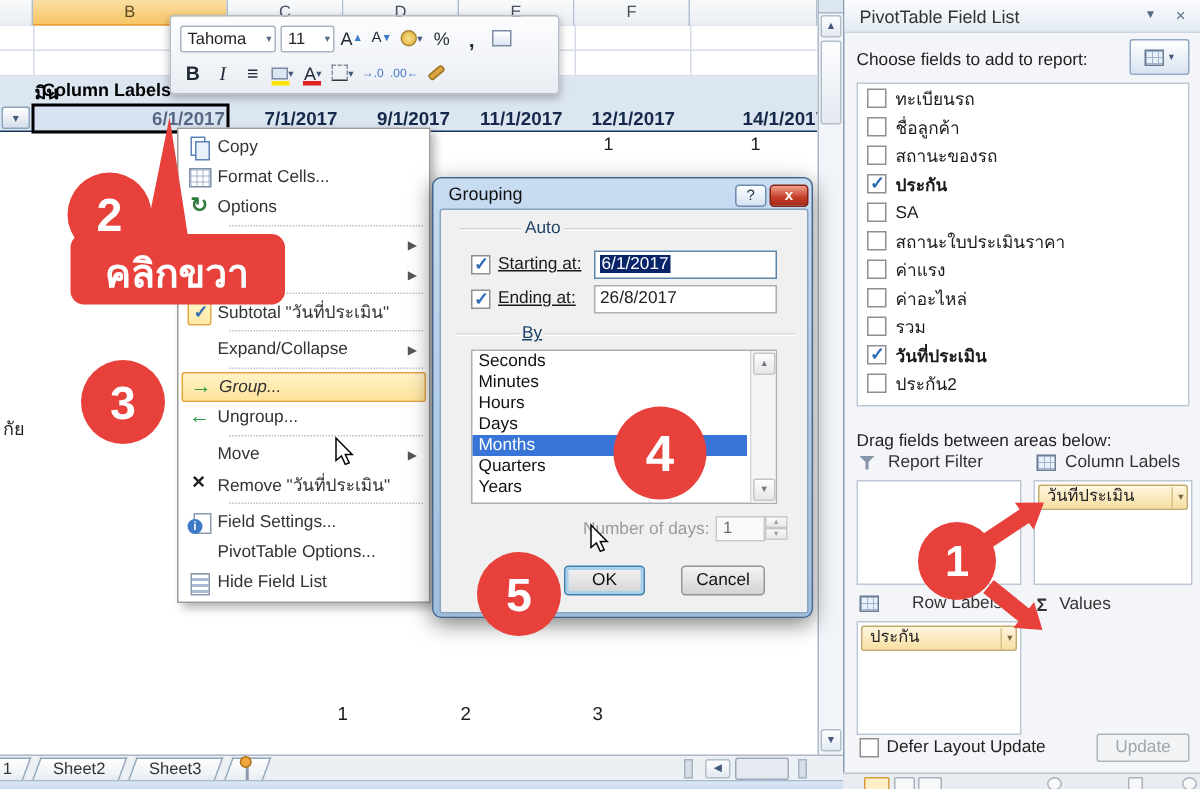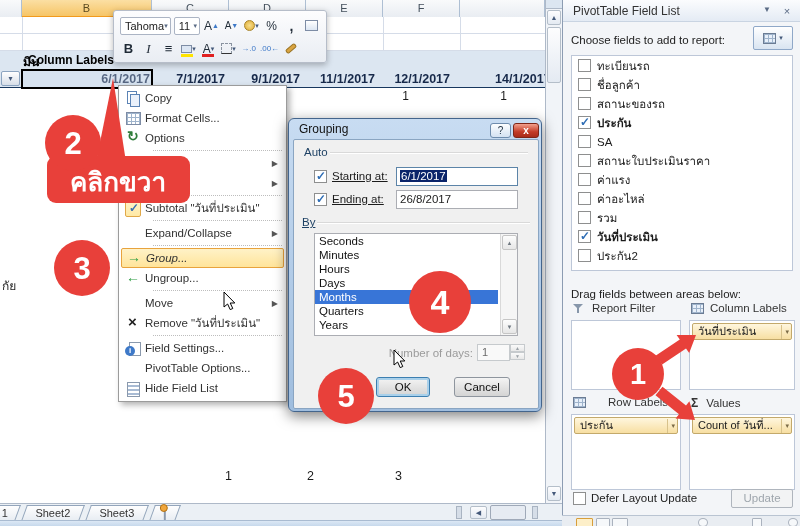--- a/index.html
+++ b/index.html
@@ -16,21 +16,21 @@
   .gline-h { position:absolute; left:0; width:545px; height:1px; background:#D5DCE8; }
   #pivot-band { position:absolute; left:0; top:51px; width:545px; height:37px; background:#DCE6F1; border-bottom:1px solid #17375E; }
   .pvt-label { position:absolute; font-weight:bold; font-size:12px; color:#000; }
   .pvt-date { position:absolute; top:70px; height:18px; line-height:18px; font-weight:bold; font-size:12.5px; color:#17294A; text-align:right; white-space:nowrap; }
   .cnt { position:absolute; font-size:12px; color:#1B1B1B; text-align:right; }
   #filter-btn { position:absolute; left:1px; top:71px; width:19px; height:15px; background:linear-gradient(#FFFFFF,#D7DEE8); border:1px solid #8CA4C0; border-radius:2px; font-size:8px; color:#44597A; text-align:center; line-height:13px; }
   #sel-cell { position:absolute; left:21px; top:69px; width:132px; height:20px; border:2px solid #000; background:rgba(205,221,238,.35); }
   #sel-handle { position:absolute; left:149px; top:86px; width:5px; height:5px; background:#000; border:1px solid #fff; }
 
   
-  #mini-toolbar { position:absolute; left:113px; top:10px; width:214px; height:53px; background:linear-gradient(#FDFDFE,#E9EDF3); border:1px solid #B6BDC9; border-radius:3px; box-shadow:0 2px 6px rgba(0,0,0,.28); z-index:6; padding:3px 6px; }
+  #mini-toolbar { position:absolute; left:113px; top:10px; width:260px; height:53px; background:linear-gradient(#FDFDFE,#E9EDF3); border:1px solid #B6BDC9; border-radius:3px; box-shadow:0 2px 6px rgba(0,0,0,.28); z-index:6; padding:3px 6px; }
   .tb-row { display:flex; align-items:center; gap:3px; height:23px; }
   .combo { background:#fff; border:1px solid #ABB4C4; border-radius:2px; height:18px; display:flex; align-items:center; justify-content:space-between; padding:0 2px 0 4px; font-size:11px; color:#222; }
   .combo .dd { font-size:7px; color:#5A6B85; }
   .tbtn { height:18px; min-width:17px; display:flex; align-items:center; justify-content:center; border-radius:2px; position:relative; font-size:12px; color:#1F2A36; }
   .tbtn sup { font-size:7px; line-height:0; }
   .bar-under { position:absolute; left:2px; bottom:1px; width:12px; height:3px; }
   .coin { width:11px; height:11px; border-radius:50%; background:radial-gradient(#F7DF8F,#E0AC33); border:1px solid #A8842B; }
   .boxicon { width:13px; height:11px; border:1px solid #7D8CA5; background:linear-gradient(#FFF,#DCE6F3); }
   .brush { width:12px; height:5px; background:#D9A441; border:1px solid #9A7322; border-radius:2px; transform:rotate(-40deg); }
 
@@ -58,21 +58,21 @@
 
   
   #dialog { position:absolute; left:288px; top:118px; width:254px; height:294px; z-index:8;
     background:linear-gradient(#C8DCF2,#9FBDDE); border:1px solid #44658C; border-radius:6px; box-shadow:0 4px 14px rgba(0,0,0,.5); }
   #dlg-title { position:absolute; left:10px; top:3px; font-size:12px; color:#111; }
   .winbtn { position:absolute; top:4px; height:15px; border-radius:3px; text-align:center; font-size:10px; line-height:14px; }
   #dlg-help { left:201px; width:21px; background:linear-gradient(#FDFEFF,#D4E2F2); border:1px solid #6E8CAD; color:#234; }
   #dlg-close { left:224px; width:26px; background:linear-gradient(#F2A08D,#C33B27 60%,#A92C1A); border:1px solid #7E2517; color:#fff; font-weight:bold; }
   #dlg-body { position:absolute; left:4px; top:20px; width:246px; height:270px; background:#F0F0F0; border:1px solid #8AA5C2; border-radius:2px; }
   .grp-line { position:absolute; height:1px; background:#D9D9D9; box-shadow:0 1px 0 #FFF; }
-  .grp-cap { position:absolute; font-size:11.5px; color:#1E4164; background:#F0F0F0; padding:0 2px; }
+  .grp-cap { position:absolute; font-size:11.5px; color:#1E4164; background:#F0F0F0; padding:0 2px;margin-left:46px; }
   .wcb { position:absolute; width:13px; height:13px; background:#fff; border:1px solid #8E8F8F; }
   .wcb.checked::after { content:"\2713"; position:absolute; left:1px; top:-2px; font-size:12px; font-weight:bold; color:#2E6DB5; }
   .dlg-lbl { position:absolute; font-size:11.5px; color:#1B1B1B; }
   .dlg-box { position:absolute; background:#fff; border:1px solid #ABADB3; font-size:11.5px; line-height:17px; padding-left:3px; }
   .selhl { background:#0A246A; color:#fff; padding:0 1px; }
   #by-list { position:absolute; left:22px; top:113px; width:204px; height:103px; background:#fff; border:1px solid #ABADB3; }
   .by-opt { height:14px; line-height:14px; padding-left:4px; font-size:11.5px; color:#111; width:183px; }
   .by-opt.sel { background:#3875D7; color:#fff; }
   #by-scroll { position:absolute; right:0; top:0; width:17px; height:101px; background:#F5F5F5; border-left:1px solid #D9D9D9; }
   .sbtn { position:absolute; left:1px; width:15px; height:15px; background:linear-gradient(#FDFDFD,#E6E6E6); border:1px solid #C5C5C5; border-radius:2px; font-size:6px; color:#6F7880; text-align:center; line-height:14px; }
@@ -416,23 +416,20 @@
       <span class="tbl-ic"></span>
       <span>Row Labels</span>
     </div>
     <div class="area-hd" style="left:128px;top:396px;display:flex;gap:8px;align-items:center;">
       <span class="sigma">Σ</span>
       <span>Values</span>
     </div>
     <div class="area-box" style="left:8px;top:414px;width:110px;height:76px;">
       <div class="fbtn"><span>ประกัน</span><span class="dd">▾</span></div>
     </div>
-    <div class="area-box" style="left:126px;top:414px;width:106px;height:76px;">
-      <div class="fbtn"><span>Count of วันที่...</span><span class="dd">▾</span></div>
-    </div>
 
     <span class="cb" style="position:absolute;left:10px;top:492px;"></span>
     <div id="defer-lbl">Defer Layout Update</div>
     <div id="update-btn">Update</div>
   </div>
 
   <div id="vscroll">
     <div style="position:absolute;left:0;top:0;width:16px;height:9px;background:#DCE6F1;border-bottom:1px solid #AEB9C8;"></div>
     <div class="vsb" style="top:10px;height:15px;line-height:14px;">▲</div>
     <div class="vsb" style="top:27px;height:56px;"></div>

